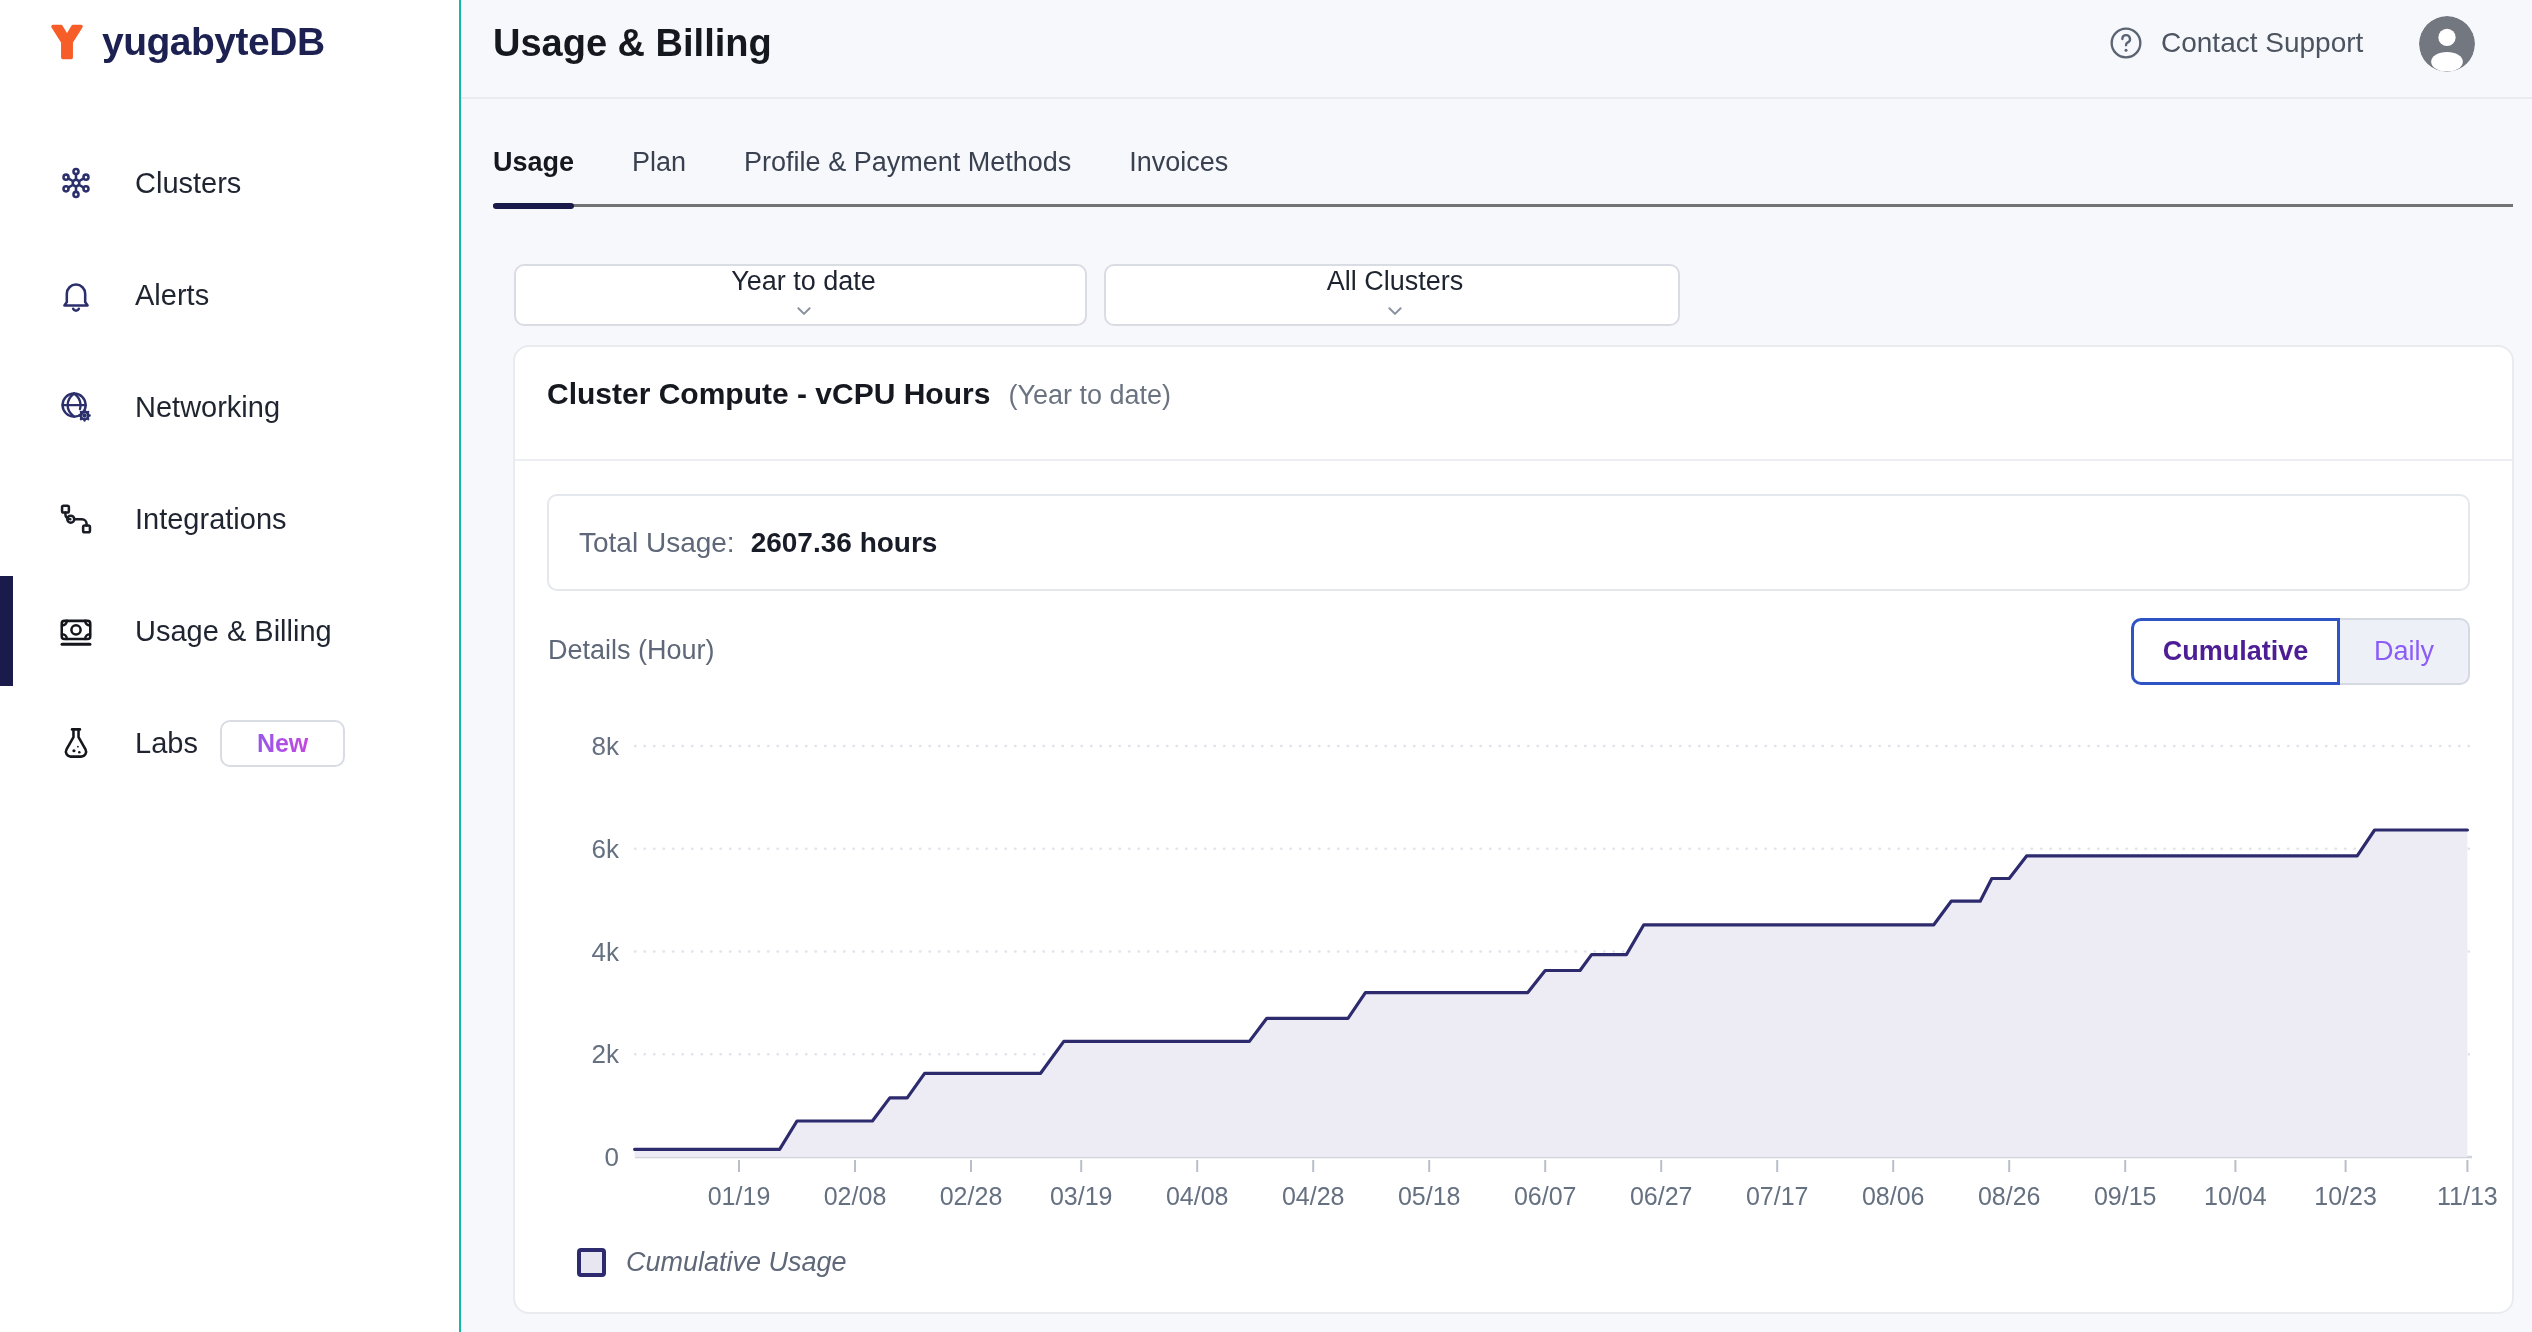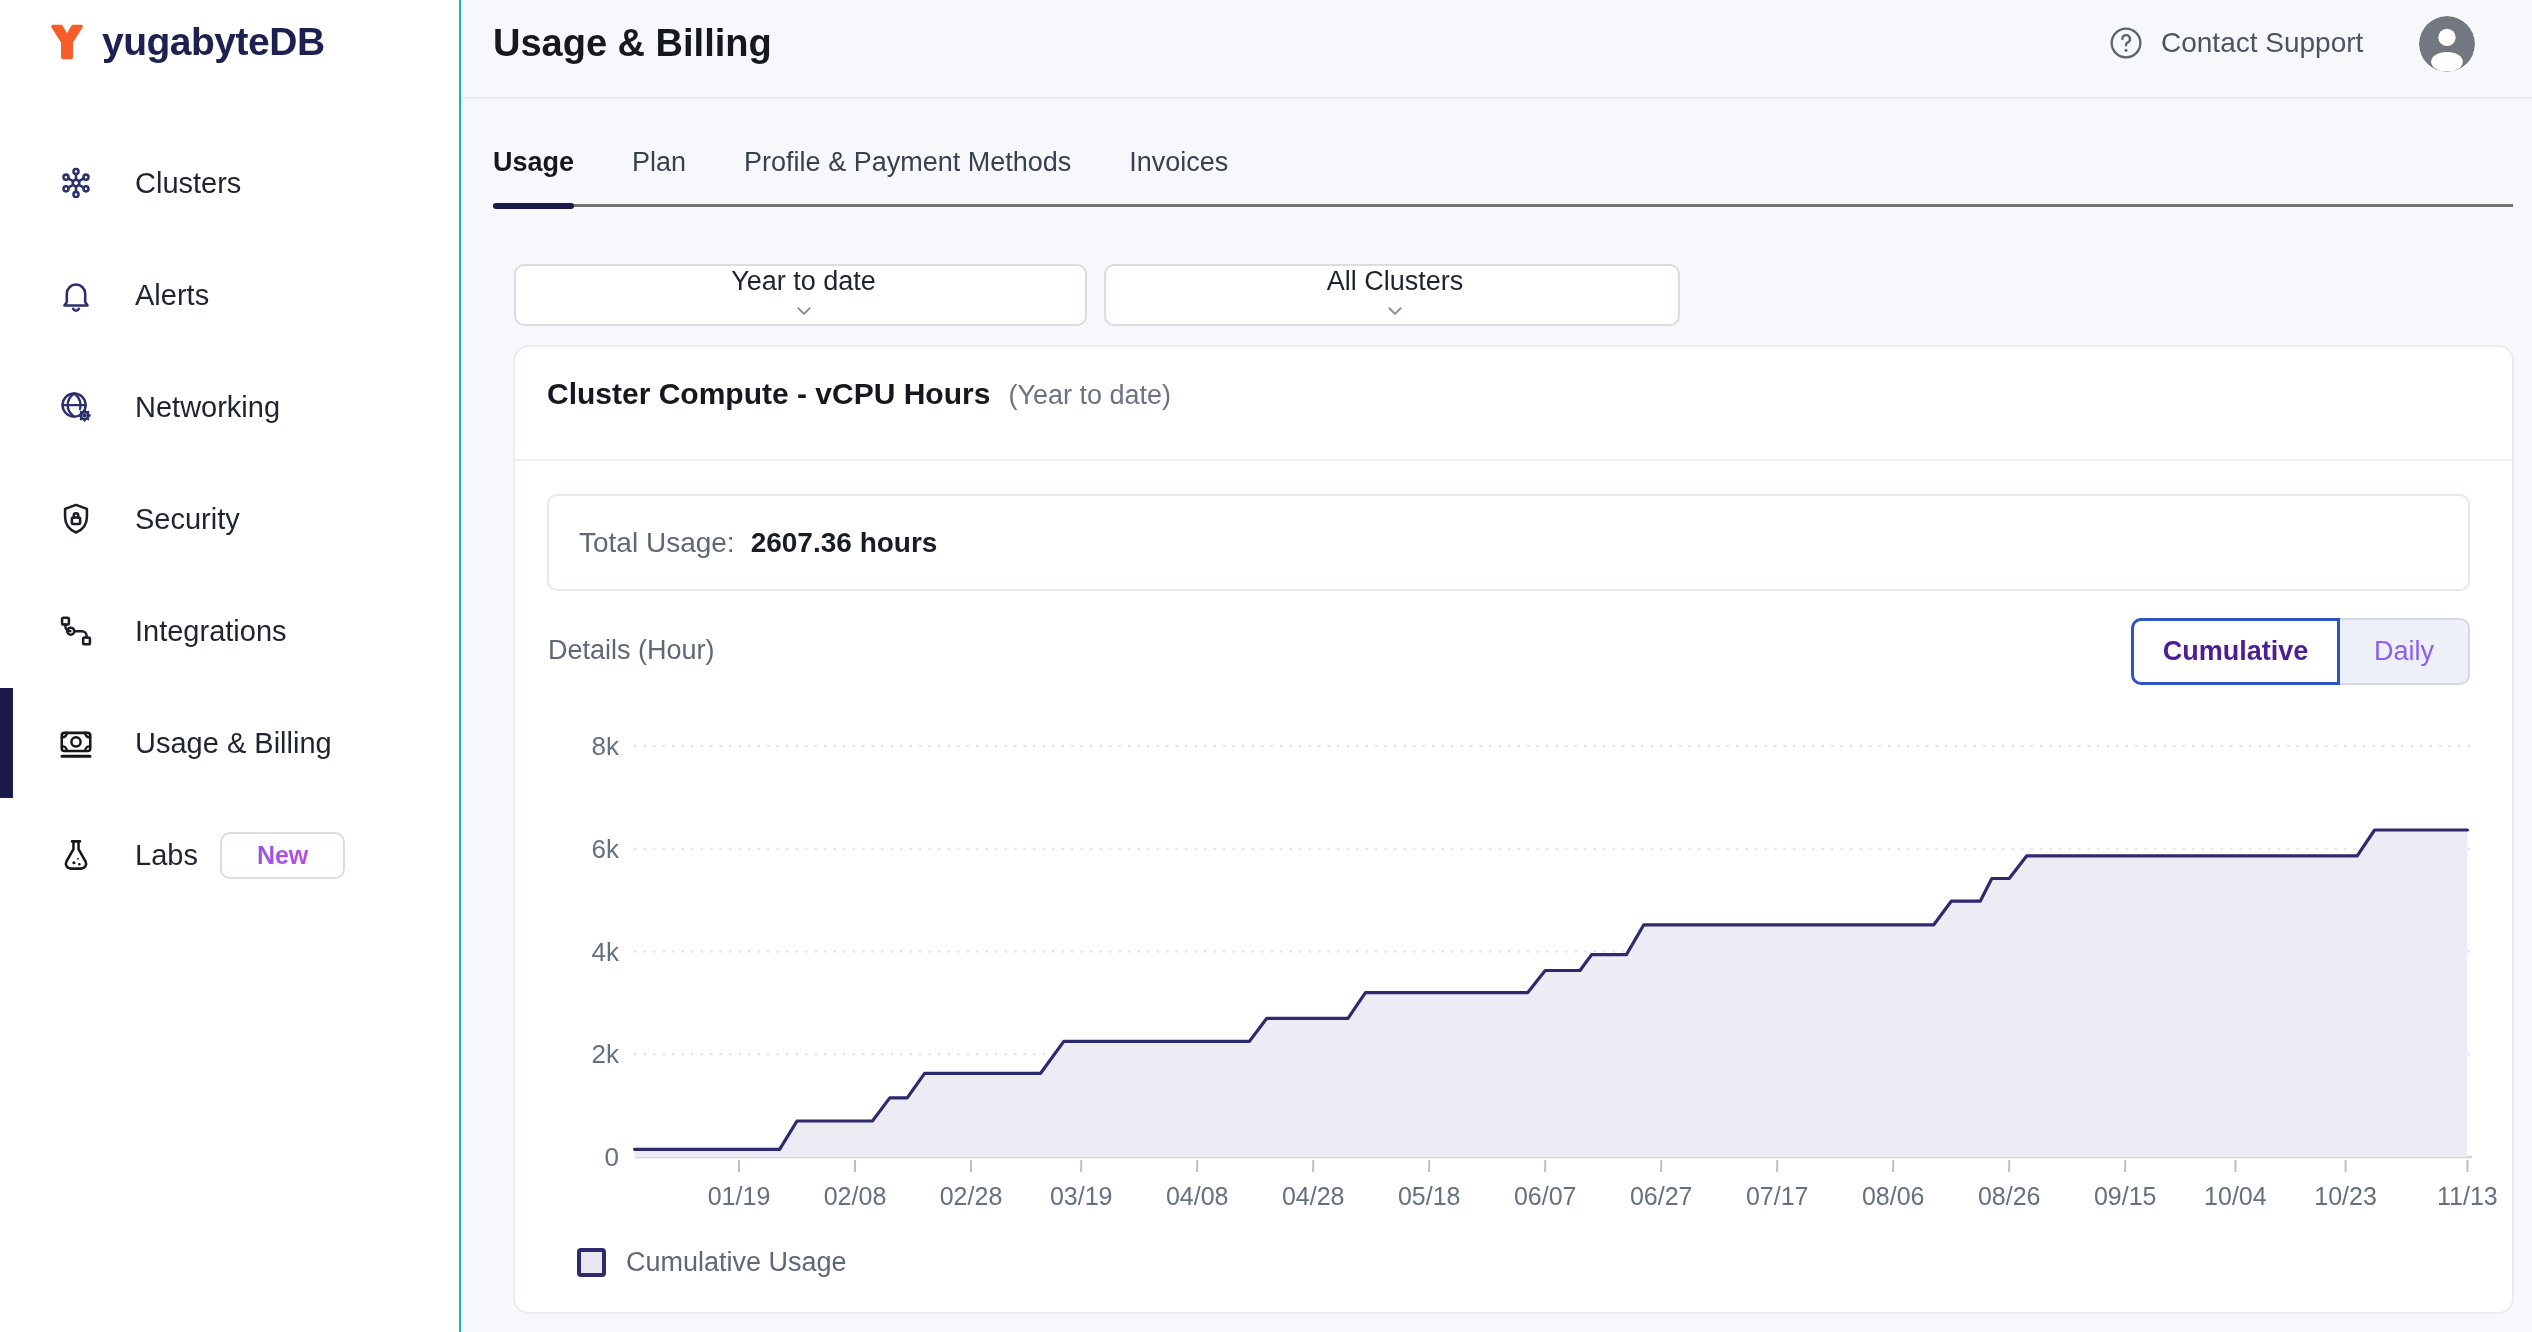--- a/index.html
+++ b/index.html
@@ -74,21 +74,21 @@
                     border-radius:10px 0 0 10px; color:#4c1d95; font-weight:700; font-size:27px;
                     display:flex; align-items:center; justify-content:center; cursor:pointer; }
   .btn-daily { width:130px; height:67px; background:#eef0f7; border:2px solid #d5d9e1; border-left:none;
                border-radius:0 10px 10px 0; color:#8b5cf6; font-size:27px;
                display:flex; align-items:center; justify-content:center; cursor:pointer; }
   .chart { position:absolute; left:32px; top:390px; width:1960px; height:492px; }
   .chart text { font-family:"Liberation Sans", sans-serif; }
   .legend { position:absolute; left:62px; top:900px; display:flex; align-items:center; cursor:pointer; }
   .legend-swatch { width:29px; height:29px; border:4.5px solid #2d2a6e; background:#e7e6f1;
                    border-radius:4px; }
-  .legend-label { margin-left:20px; font-size:27px; color:#5f6878; }
+  .legend-label { margin-left:20px; font-size:27px; color:#5f6878;font-style:italic; }
 </style>
 </head>
 <body>
 
 <div class="page">
 
   <nav class="sidebar">
     <div class="logo">
       <svg class="logo-mark" viewBox="0 0 24 24">
         <path d="M4 3.2h4.6l3.4 5.6 3.4-5.6H20l-5.6 8.8v8.8h-4.8v-8.8Z" fill="#f75d28" stroke="#f75d28" stroke-width="2" stroke-linejoin="round"></path>
@@ -144,32 +144,20 @@
                 <line x1="14.2" y1="17.4" x2="15" y2="17.4"></line>
                 <line x1="19.8" y1="17.4" x2="20.6" y2="17.4"></line>
                 <line x1="15.1" y1="15.1" x2="15.7" y2="15.7"></line>
                 <line x1="19.1" y1="19.1" x2="19.7" y2="19.7"></line>
                 <line x1="19.7" y1="15.1" x2="19.1" y2="15.7"></line>
                 <line x1="15.7" y1="19.1" x2="15.1" y2="19.7"></line>
               </g>
             </svg>
           </span>
           <span class="side-label">Networking</span>
-        </div>
-        <div class="side-item">
-          <span class="side-icon" style="color: rgb(26, 29, 38);">
-            <svg viewBox="0 0 24 24">
-              <g fill="none" stroke="currentColor" stroke-width="1.6" stroke-linecap="round" stroke-linejoin="round">
-                <path d="M12 3.1l6.9 2.5v5c0 4.8-2.9 8.3-6.9 9.9-4-1.6-6.9-5.1-6.9-9.9v-5L12 3.1z"></path>
-                <rect x="9.4" y="11" width="5.2" height="4.1" rx="0.9"></rect>
-                <path d="M10.6 11V9.8a1.4 1.4 0 0 1 2.8 0V11"></path>
-              </g>
-            </svg>
-          </span>
-          <span class="side-label">Security</span>
         </div>
         <div class="side-item">
           <span class="side-icon" style="color: rgb(26, 29, 38);">
             <svg viewBox="0 0 24 24">
               <g fill="none" stroke="currentColor" stroke-width="1.6" stroke-linecap="round">
                 <rect x="3.2" y="3.6" width="4.3" height="4.3" rx="1"></rect>
                 <rect x="16.5" y="16.1" width="4.3" height="4.3" rx="1"></rect>
                 <circle cx="8.7" cy="12.1" r="2.2"></circle>
                 <path d="M5.3 7.9v1.1a3.1 3.1 0 0 0 3.1 3.1"></path>
                 <path d="M10.9 12.1h4.8a3 3 0 0 1 3 3v1"></path>

